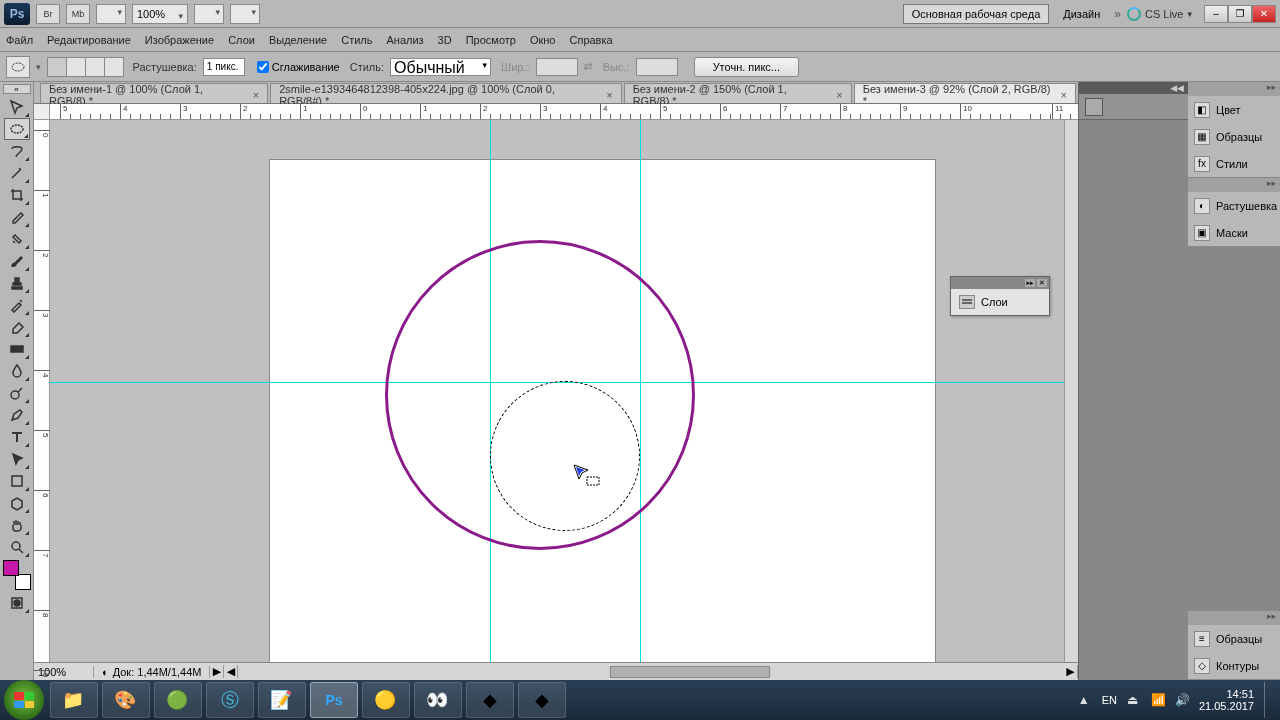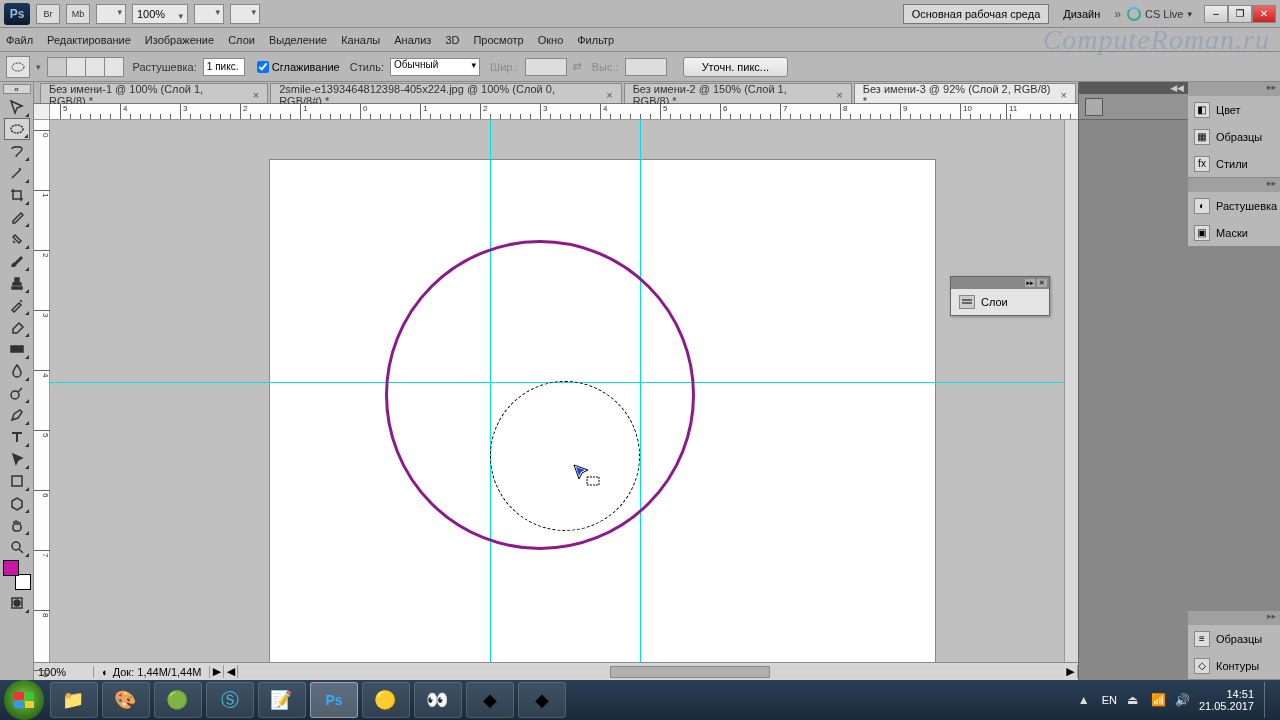--- a/index.html
+++ b/index.html
@@ -27,21 +27,21 @@
 
 .optbar{height:30px;background:#b8b8b8;display:flex;align-items:center;padding:0 6px;border-bottom:1px solid #888;gap:6px}
 .opt-ico{width:24px;height:22px;background:#e4e4e4;border:1px solid #888;display:flex;align-items:center;justify-content:center}
 .opt-ico svg{width:16px;height:16px}
 .boolgrp{display:flex}
 .boolgrp div{width:20px;height:20px;background:#e4e4e4;border:1px solid #888;margin-right:-1px}
 .opt-label{color:#333;margin-left:4px}
 .opt-input{width:42px;height:18px;background:#fff;border:1px solid #888;padding-left:3px;font-size:10px}
 .opt-check{display:flex;align-items:center;gap:3px;margin-left:6px}
 .opt-check input{width:12px;height:12px}
-.opt-select{width:90px;height:18px;background:#fff;border:1px solid #888;padding-left:3px;font-size:10px;position:relative}
+.opt-select{width:101px;height:18px;background:#fff;border:1px solid #888;padding-left:3px;font-size:16px;position:relative}
 .opt-select:after{content:"▾";position:absolute;right:3px;top:1px;font-size:9px}
 .opt-disabled{color:#888}
 .refine-btn{padding:3px 18px;background:linear-gradient(#f4f4f4,#ddd);border:1px solid #888;border-radius:3px;margin-left:10px}
 
 .mainrow{flex:1;display:flex;min-height:0;position:relative}
 
 .toolbox{width:34px;background:#b8b8b8;border-right:1px solid #888;display:flex;flex-direction:column;align-items:center;padding-top:2px}
 .toolbox .dbl{width:28px;height:10px;background:#d4d4d4;border:1px solid #888;margin-bottom:2px;display:flex;align-items:center;justify-content:center;font-size:8px}
 .tool{width:26px;height:22px;background:#b8b8b8;display:flex;align-items:center;justify-content:center;position:relative;cursor:default}
 .tool.sel{background:#d4d4d4;border:1px solid #666}
@@ -142,27 +142,26 @@
       </div>
     </div>
   </div>
 
   <div class="menubar">
     <span>Файл</span>
     <span>Редактирование</span>
     <span>Изображение</span>
     <span>Слои</span>
     <span>Выделение</span>
-    <span>Каналы</span>
+    <span>Стиль</span>
     <span>Анализ</span>
     <span>3D</span>
     <span>Просмотр</span>
     <span>Окно</span>
-    <span>Фильтр</span>
-    <div class="watermark">ComputeRoman.ru</div>
+    <span>Справка</span>
   </div>
 
   <div class="optbar">
     <div class="opt-ico">
         <svg viewBox="0 0 16 16">
           <ellipse cx="8" cy="8" rx="6" ry="4" stroke="#333" fill="none" stroke-dasharray="2 1"></ellipse>
         </svg>
       </div>
     <span style="font-size:9px;color:#555">▾</span>
     <div class="boolgrp">
@@ -421,21 +420,21 @@
             <div class="rtick min" style="left: 870px;"></div>
             <div class="rtick min" style="left: 880px;"></div>
             <div class="rtick min" style="left: 890px;"></div>
             <div class="rtick min" style="left: 900px;"></div>
             <div class="rtick" style="left: 910px;">10</div>
             <div class="rtick min" style="left: 920px;"></div>
             <div class="rtick min" style="left: 930px;"></div>
             <div class="rtick min" style="left: 940px;"></div>
             <div class="rtick min" style="left: 950px;"></div>
             <div class="rtick min" style="left: 960px;"></div>
-            <div class="rtick" style="left: 956px;">11</div>
+            <div class="rtick" style="left: 1002px;">11</div>
             <div class="rtick min" style="left: 980px;"></div>
             <div class="rtick min" style="left: 990px;"></div>
             <div class="rtick min" style="left: 1000px;"></div>
             <div class="rtick min" style="left: 1010px;"></div>
             <div class="rtick min" style="left: 1020px;"></div>
           </div>
       </div>
       <div class="canvasrow">
         <div class="ruler-v" id="rulerV">
             <div class="vtick" style="top: 10px;">0</div>

